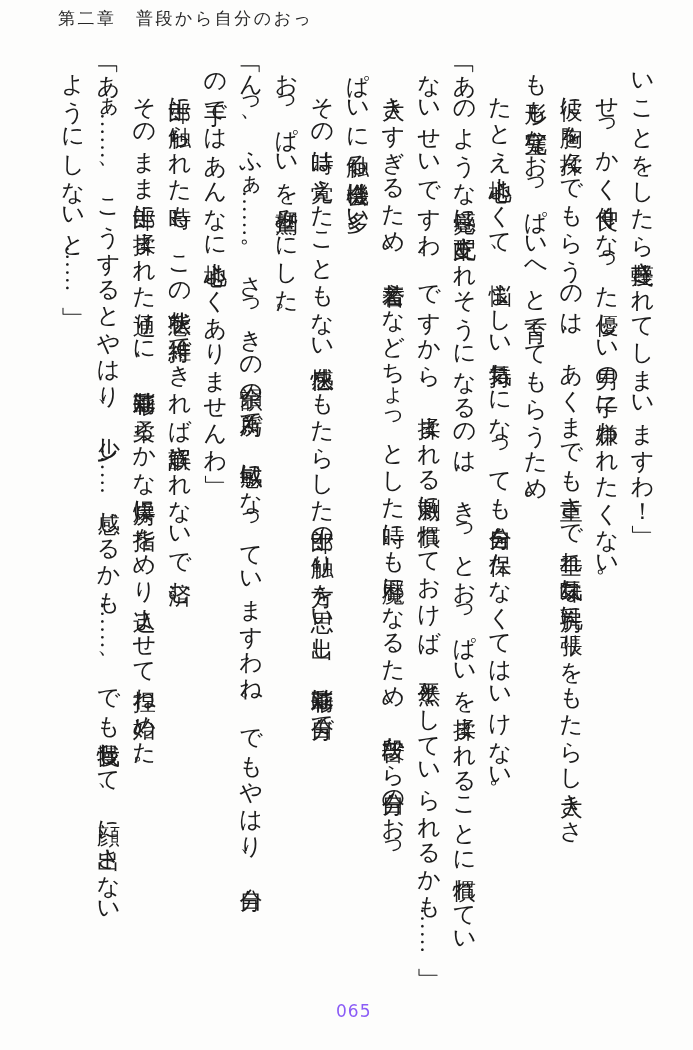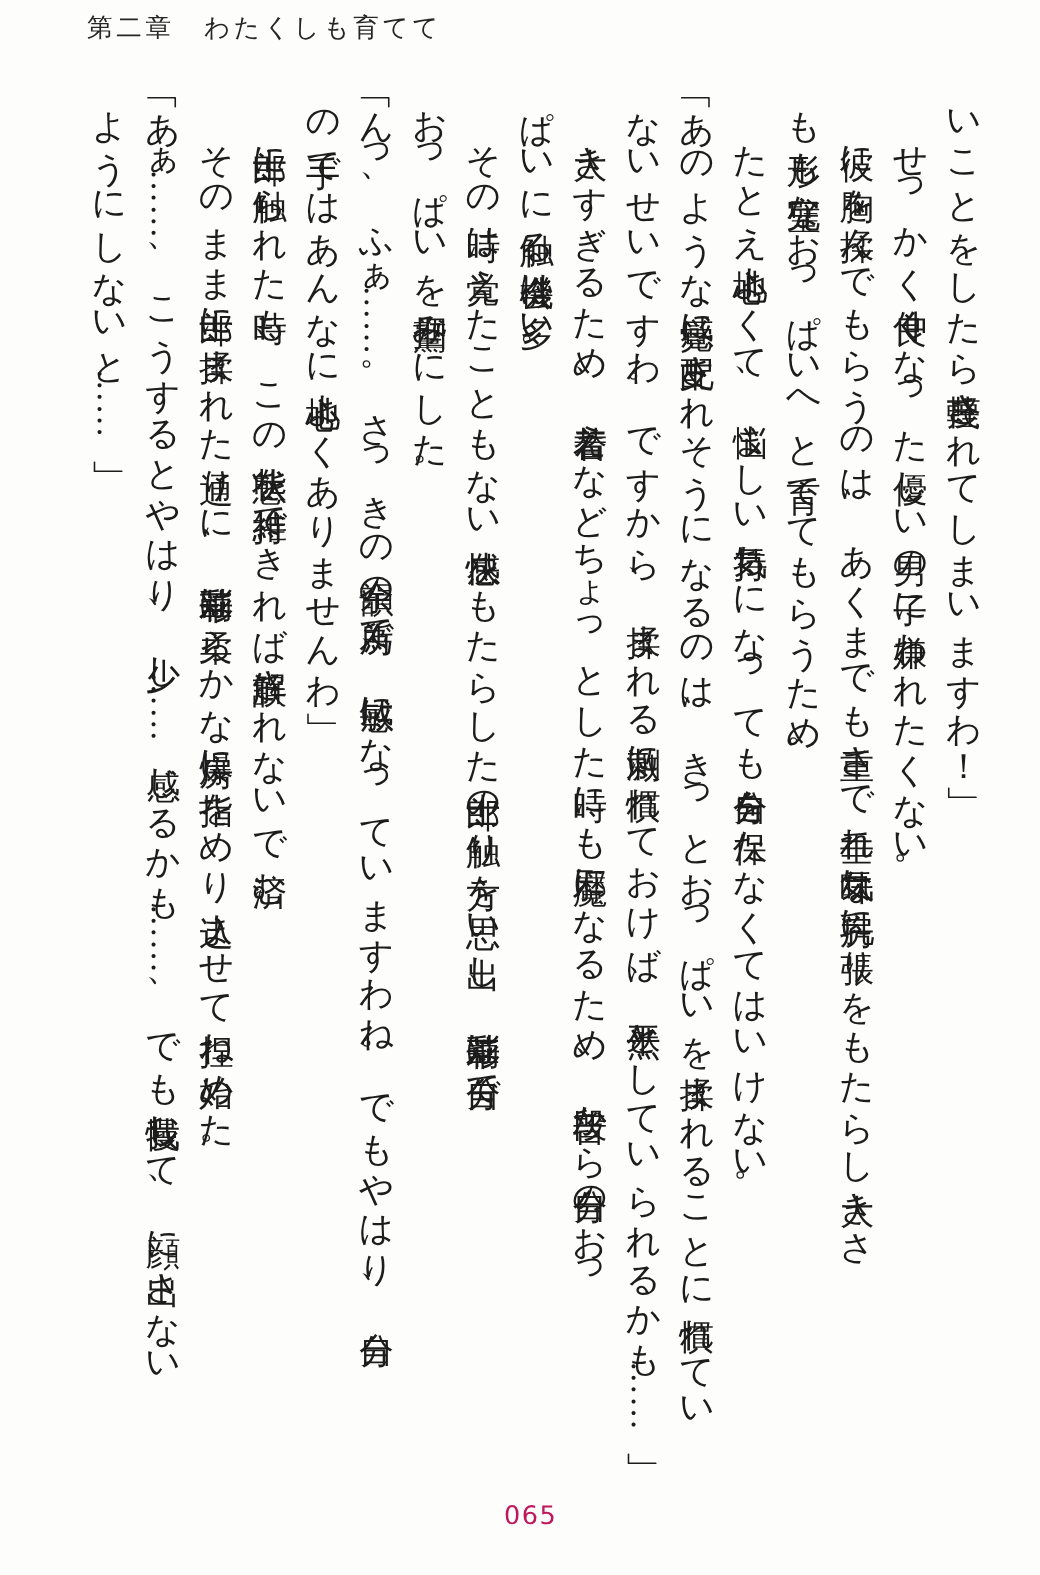--- a/index.html
+++ b/index.html
@@ -34,28 +34,28 @@
     line-height:35.6px;
     letter-spacing:0.5px;
   }
   .col.indent{ text-indent:1em; }
   .page-number{
     position:absolute;
     top:1001px;left:336px;
     font-family:"DejaVu Sans","Liberation Sans",sans-serif;
     font-size:17px;
     letter-spacing:1px;
-    color:#be185d;
+    color:#8b5cf6;
   }
 </style>
 </head>
 <body>
 
 <div class="page">
-  <div class="chapter-header">第二章　わたくしも育てて</div>
+  <div class="chapter-header">第二章　普段から自分のおっ</div>
 
   <div class="text-body">
       <p class="col">いことをしたら軽蔑されてしまいますわ！」</p>
       <p class="col indent">せっかく仲良くなった優しい男の子に嫌われたくない。</p>
       <p class="col indent">彼に胸を揉んでもらうのは、あくまでも重さで垂れ気味な乳房に張りをもたらし大きさ</p>
       <p class="col">も形も完璧なおっぱいへと育ててもらうため。</p>
       <p class="col indent">たとえ心地よくて、悩ましい気持ちになっても自分を保たなくてはいけない。</p>
       <p class="col">「あのような感覚に支配されそうになるのは、きっとおっぱいを揉まれることに慣れてい</p>
       <p class="col">ないせいですわ。ですから、揉まれる刺激に慣れておけば、平然としていられるかも……」</p>
       <p class="col indent">大きすぎるため、着替えなどちょっとした時にも邪魔になるため、普段から自分のおっ</p>

